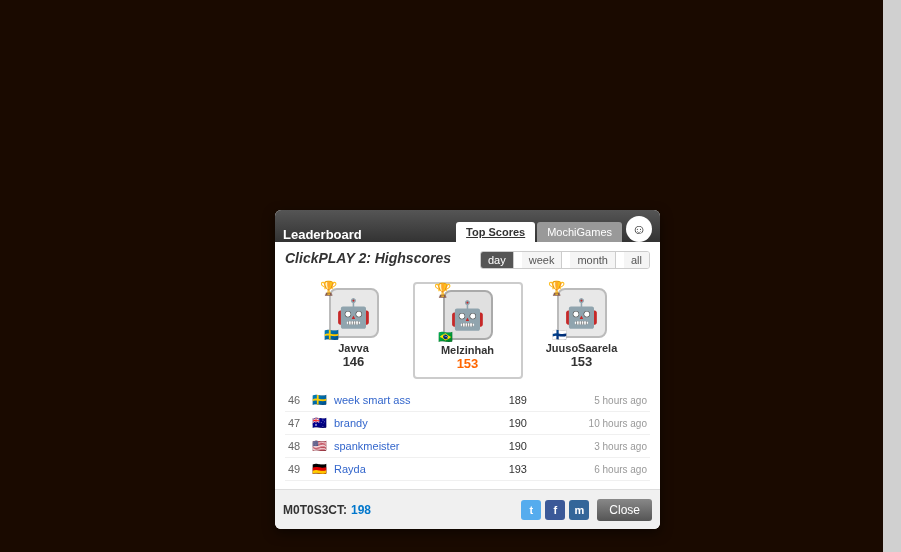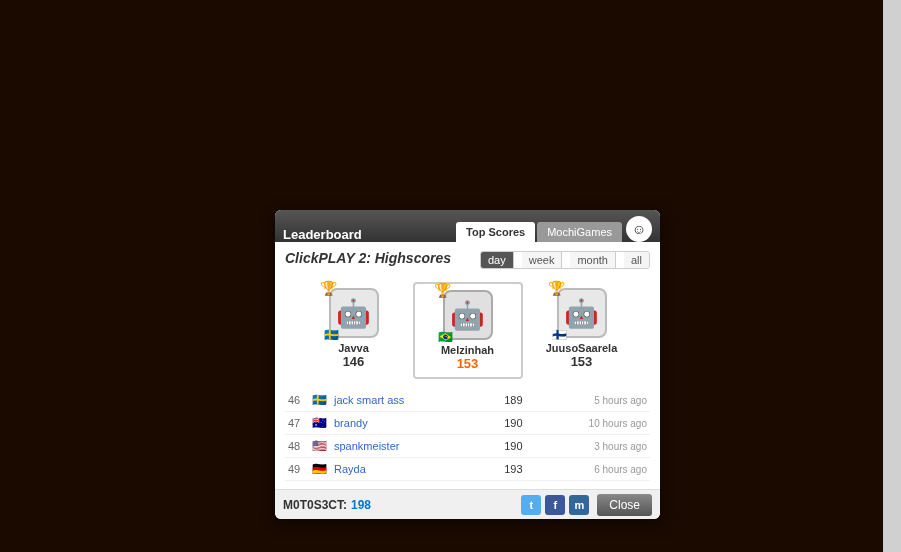--- a/index.html
+++ b/index.html
@@ -48,20 +48,21 @@
       font-size: 11px;
       cursor: pointer;
       border: none;
       border-radius: 3px 3px 0 0;
       margin-left: 2px;
     }
     .tab-btn.active {
       background: #fff;
       color: #333;
       font-weight: bold;
+      text-decoration: underline;
     }
     .tab-btn.inactive {
       background: #999;
       color: #fff;
     }
     .mochi-icon {
       width: 26px;
       height: 26px;
       background: #fff;
       border-radius: 13px;
@@ -211,21 +212,21 @@
       color: #999;
       font-size: 10px;
       white-space: nowrap;
     }
     .lb-footer {
       background: #f0f0f0;
       border-top: 1px solid #ddd;
       display: flex;
       align-items: center;
       padding: 4px 8px;
-      height: 30px;
+      height: 40px;
     }
     .my-score-label {
       font-weight: bold;
       color: #333;
       font-size: 12px;
     }
     .my-score-value {
       color: #0077cc;
       font-weight: bold;
       font-size: 12px;
@@ -324,21 +325,21 @@
         <span class="player-score">153</span>
       </div>
     </div>
 
     <div style="position:relative;">
       <table class="scores-table">
         <tbody id="scores-tbody">
         <tr>
       <td class="rank-cell">46</td>
       <td class="flag-cell">🇸🇪</td>
-      <td class="name-cell">jack smart ass</td>
+      <td class="name-cell">week smart ass</td>
       <td class="score-cell">189</td>
       <td class="time-cell">5 hours ago</td>
     </tr>
             <tr>
       <td class="rank-cell">47</td>
       <td class="flag-cell">🇦🇺</td>
       <td class="name-cell">brandy</td>
       <td class="score-cell">190</td>
       <td class="time-cell">10 hours ago</td>
     </tr>

